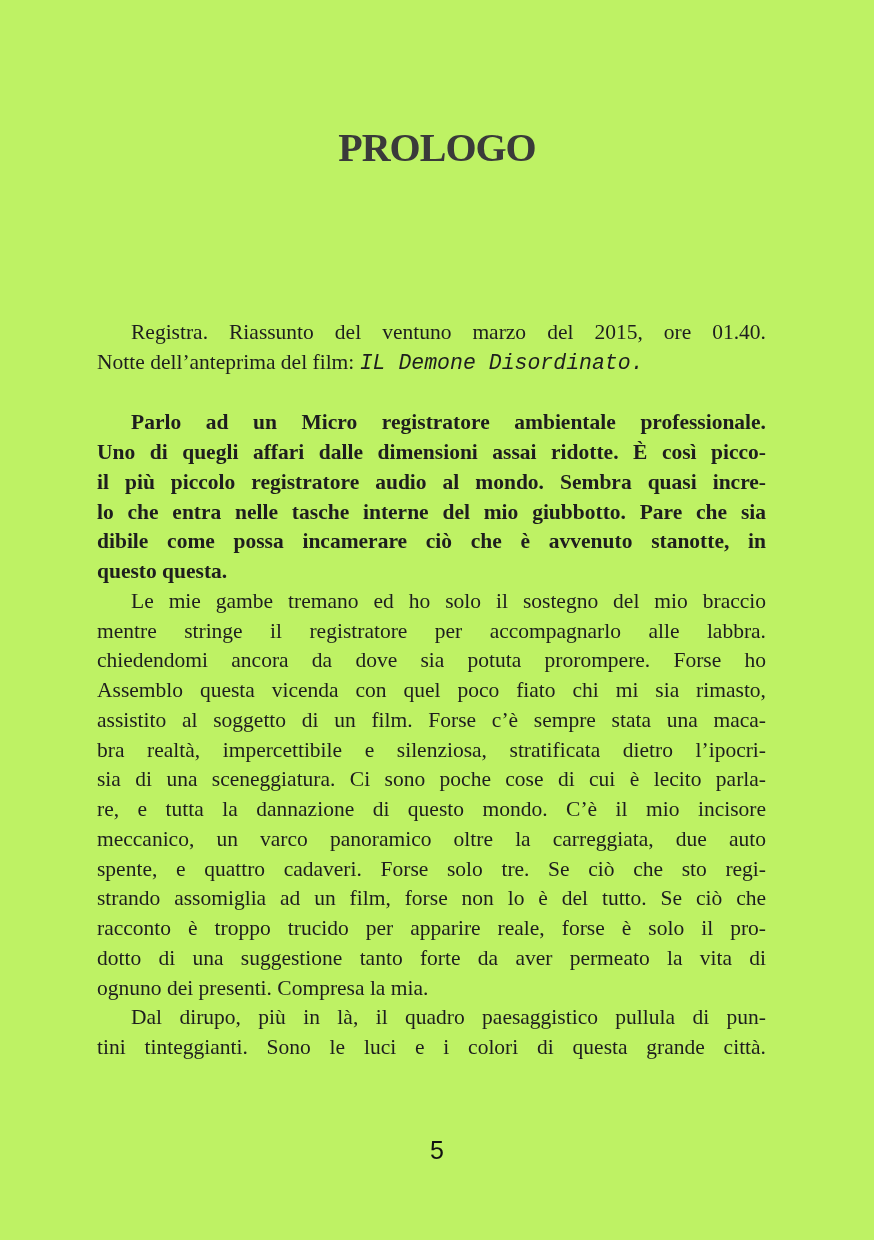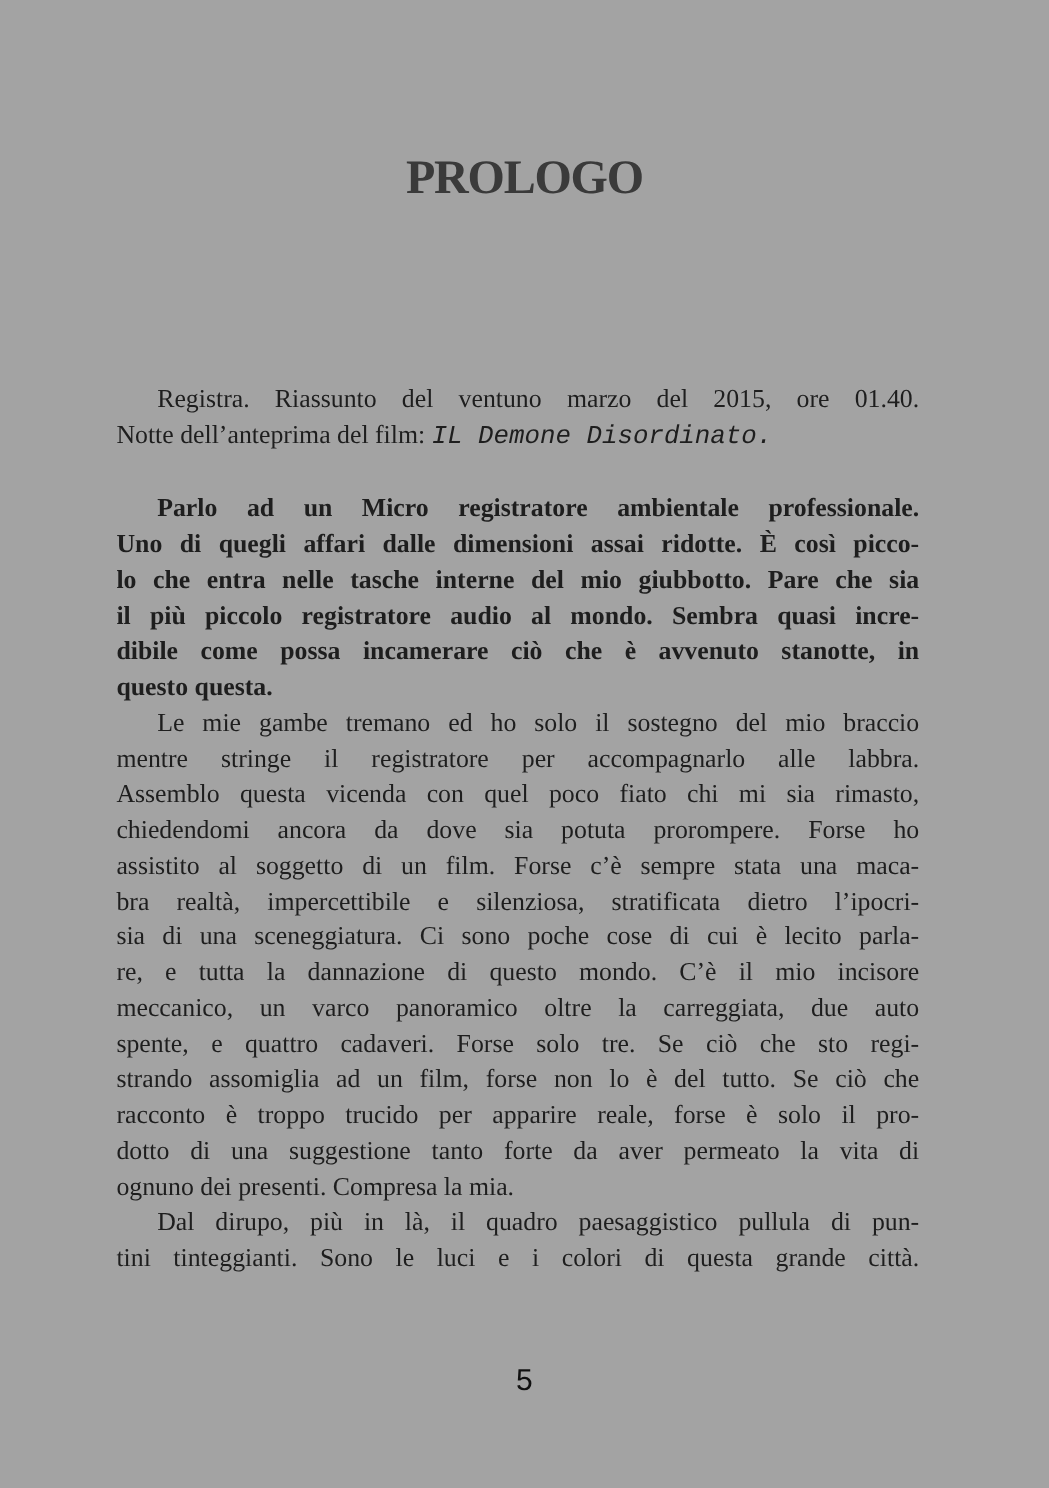--- a/index.html
+++ b/index.html
@@ -4,21 +4,21 @@
 <style>
   html, body {
     margin: 0;
     padding: 0;
     background: #ffffff;
   }
   .page {
     position: relative;
     width: 874px;
     height: 1240px;
-    background: #a3a3a3;
+    background: #bef264;
     font-family: "Liberation Serif", serif;
     color: #1e1e1e;
     overflow: hidden;
   }
   .chapter-title {
     position: absolute;
     top: 128px;
     left: 0;
     width: 874px;
     margin: 0;
@@ -73,31 +73,31 @@
   <div class="text-block">
 
     <div class="para">
       <div class="line indent">Registra. Riassunto del ventuno marzo del 2015, ore 01.40.</div>
       <div class="line lastline"><span>Notte dell’anteprima del film: </span><em>IL Demone Disordinato.</em></div>
     </div>
 
     <div class="para gap-above">
       <div class="line indent">Parlo ad un Micro registratore ambientale professionale.</div>
       <div class="line">Uno di quegli affari dalle dimensioni assai ridotte. È così picco-</div>
+      <div class="line">il più piccolo registratore audio al mondo. Sembra quasi incre-</div>
       <div class="line">lo che entra nelle tasche interne del mio giubbotto. Pare che sia</div>
-      <div class="line">il più piccolo registratore audio al mondo. Sembra quasi incre-</div>
       <div class="line">dibile come possa incamerare ciò che è avvenuto stanotte, in</div>
       <div class="line lastline">questo questa.</div>
     </div>
 
     <div class="para">
       <div class="line indent">Le mie gambe tremano ed ho solo il sostegno del mio braccio</div>
       <div class="line">mentre stringe il registratore per accompagnarlo alle labbra.</div>
+      <div class="line">chiedendomi ancora da dove sia potuta prorompere. Forse ho</div>
       <div class="line">Assemblo questa vicenda con quel poco fiato chi mi sia rimasto,</div>
-      <div class="line">chiedendomi ancora da dove sia potuta prorompere. Forse ho</div>
       <div class="line">assistito al soggetto di un film. Forse c’è sempre stata una maca-</div>
       <div class="line">bra realtà, impercettibile e silenziosa, stratificata dietro l’ipocri-</div>
       <div class="line">sia di una sceneggiatura. Ci sono poche cose di cui è lecito parla-</div>
       <div class="line">re, e tutta la dannazione di questo mondo. C’è il mio incisore</div>
       <div class="line">meccanico, un varco panoramico oltre la carreggiata, due auto</div>
       <div class="line">spente, e quattro cadaveri. Forse solo tre. Se ciò che sto regi-</div>
       <div class="line">strando assomiglia ad un film, forse non lo è del tutto. Se ciò che</div>
       <div class="line">racconto è troppo trucido per apparire reale, forse è solo il pro-</div>
       <div class="line">dotto di una suggestione tanto forte da aver permeato la vita di</div>
       <div class="line lastline">ognuno dei presenti. Compresa la mia.</div>

